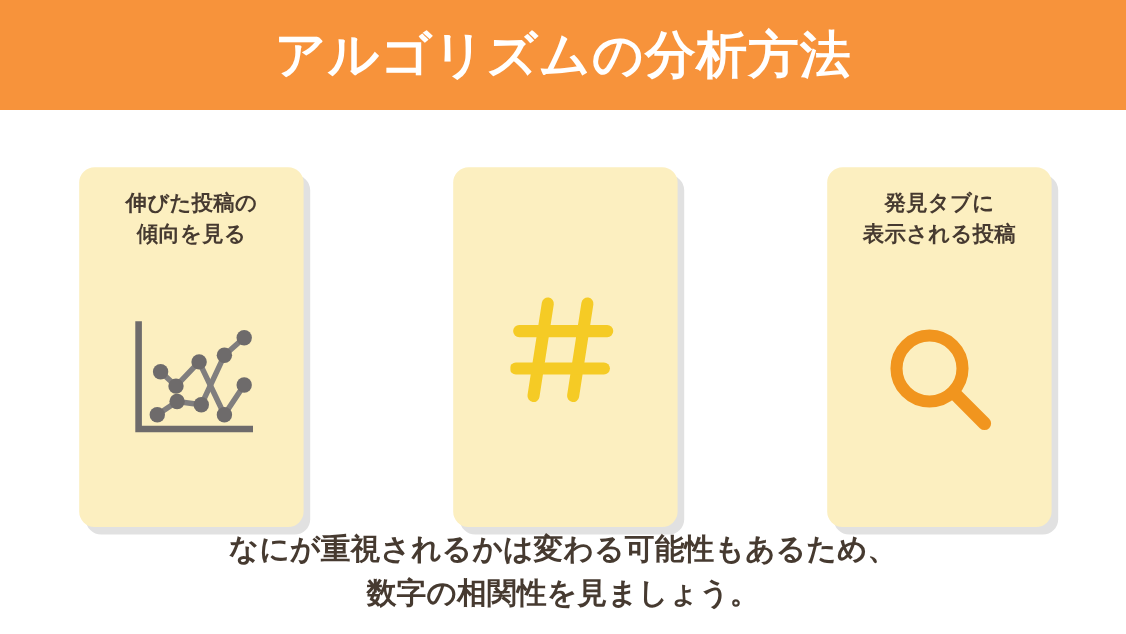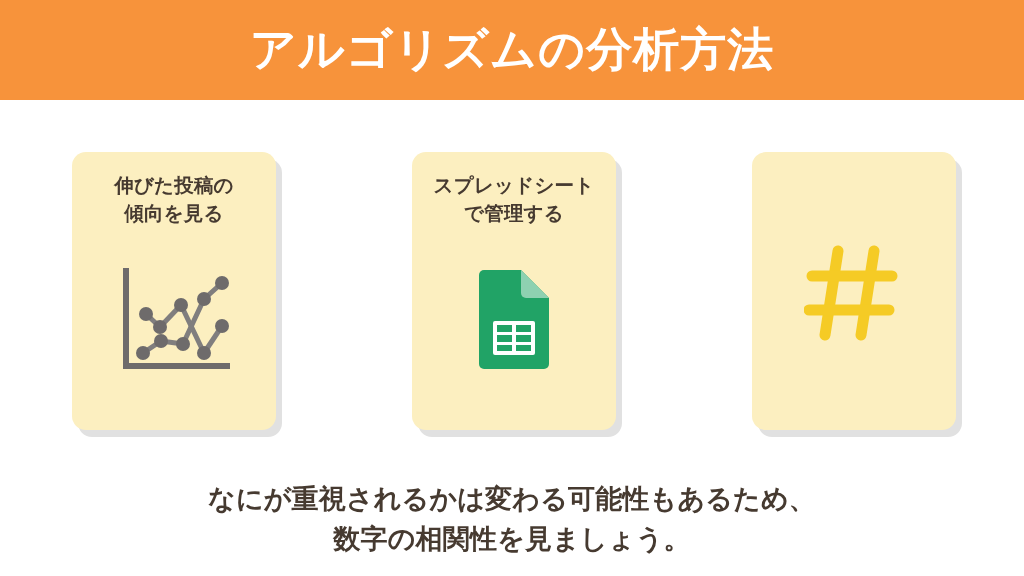--- a/index.html
+++ b/index.html
@@ -48,21 +48,21 @@
     top: 152px;
     width: 884px;
     height: 254px;
     display: flex;
     justify-content: space-between;
     align-items: stretch;
   }
   .card {
     position: relative;
     width: 204px;
-    height: 278px;
+    height: 327px;
     background: #fcefc0;
     border-radius: 14px;
     box-shadow: 6px 7px 0 0 #e1e1e1;
     display: flex;
     flex-direction: column;
     align-items: center;
     box-sizing: border-box;
     padding: 20px 6px 10px 6px;
   }
   .card-title {
@@ -133,55 +133,43 @@
         <circle cx="45" cy="76" r="7" fill="#6E6B6B"></circle>
         <circle cx="67" cy="79" r="7" fill="#6E6B6B"></circle>
         <circle cx="88" cy="88" r="7" fill="#6E6B6B"></circle>
         <circle cx="88" cy="34" r="7" fill="#6E6B6B"></circle>
         <circle cx="106" cy="18" r="7" fill="#6E6B6B"></circle>
         <circle cx="106" cy="61" r="7" fill="#6E6B6B"></circle>
       </svg>
     </div>
   </div>
 
-  <div class="card">
-    <div class="card-title">スプレッドシート
-で管理する</div>
-    <div class="card-icon">
-      <svg width="76" height="104" viewBox="0 0 76 104">
-
-        <path d="M6 5 A5 5 0 0 1 11 0 L48 0 L76 28 L76 94 A5 5 0 0 1 71 99 L11 99 A5 5 0 0 1 6 94 Z" transform="translate(-3,1)" fill="#21A366"></path>
-
-        <path d="M45 1 L73 29 L50 29 A5 5 0 0 1 45 24 Z" fill="#8ED1B1"></path>
-
-        <g transform="translate(17,52)">
-          <rect x="0" y="0" width="42" height="34" rx="2" fill="#ffffff"></rect>
-          <rect x="4" y="4" width="15" height="7" fill="#21A366"></rect>
-          <rect x="23" y="4" width="15" height="7" fill="#21A366"></rect>
-          <rect x="4" y="14" width="15" height="7" fill="#21A366"></rect>
-          <rect x="23" y="14" width="15" height="7" fill="#21A366"></rect>
-          <rect x="4" y="24" width="15" height="6" fill="#21A366"></rect>
-          <rect x="23" y="24" width="15" height="6" fill="#21A366"></rect>
-        </g>
-      </svg>
-    </div>
-  </div>
 
   <div class="card">
     <div class="card-icon">
       <svg width="100" height="100" viewBox="0 0 100 100">
         <g stroke="#F5CB25" stroke-width="11" stroke-linecap="round" fill="none">
           <line x1="34" y1="8" x2="21" y2="92"></line>
           <line x1="70" y1="8" x2="57" y2="92"></line>
           <line x1="8" y1="33" x2="88" y2="33"></line>
           <line x1="5" y1="67" x2="85" y2="67"></line>
         </g>
       </svg>
     </div>
   </div>
 
+  <div class="card">
+    <div class="card-title">発見タブに
+表示される投稿</div>
+    <div class="card-icon">
+      <svg width="100" height="100" viewBox="0 0 100 100">
+        <circle cx="41" cy="40" r="30" fill="none" stroke="#F1951E" stroke-width="11"></circle>
+        <line x1="63" y1="62" x2="91" y2="90" stroke="#F1951E" stroke-width="12" stroke-linecap="round"></line>
+      </svg>
+    </div>
+  </div>
 
 </div>
 
 <div class="footer">
   <p class="footer-text">なにが重視されるかは変わる可能性もあるため、
 数字の相関性を見ましょう。</p>
 </div>
 
 </body></html>

